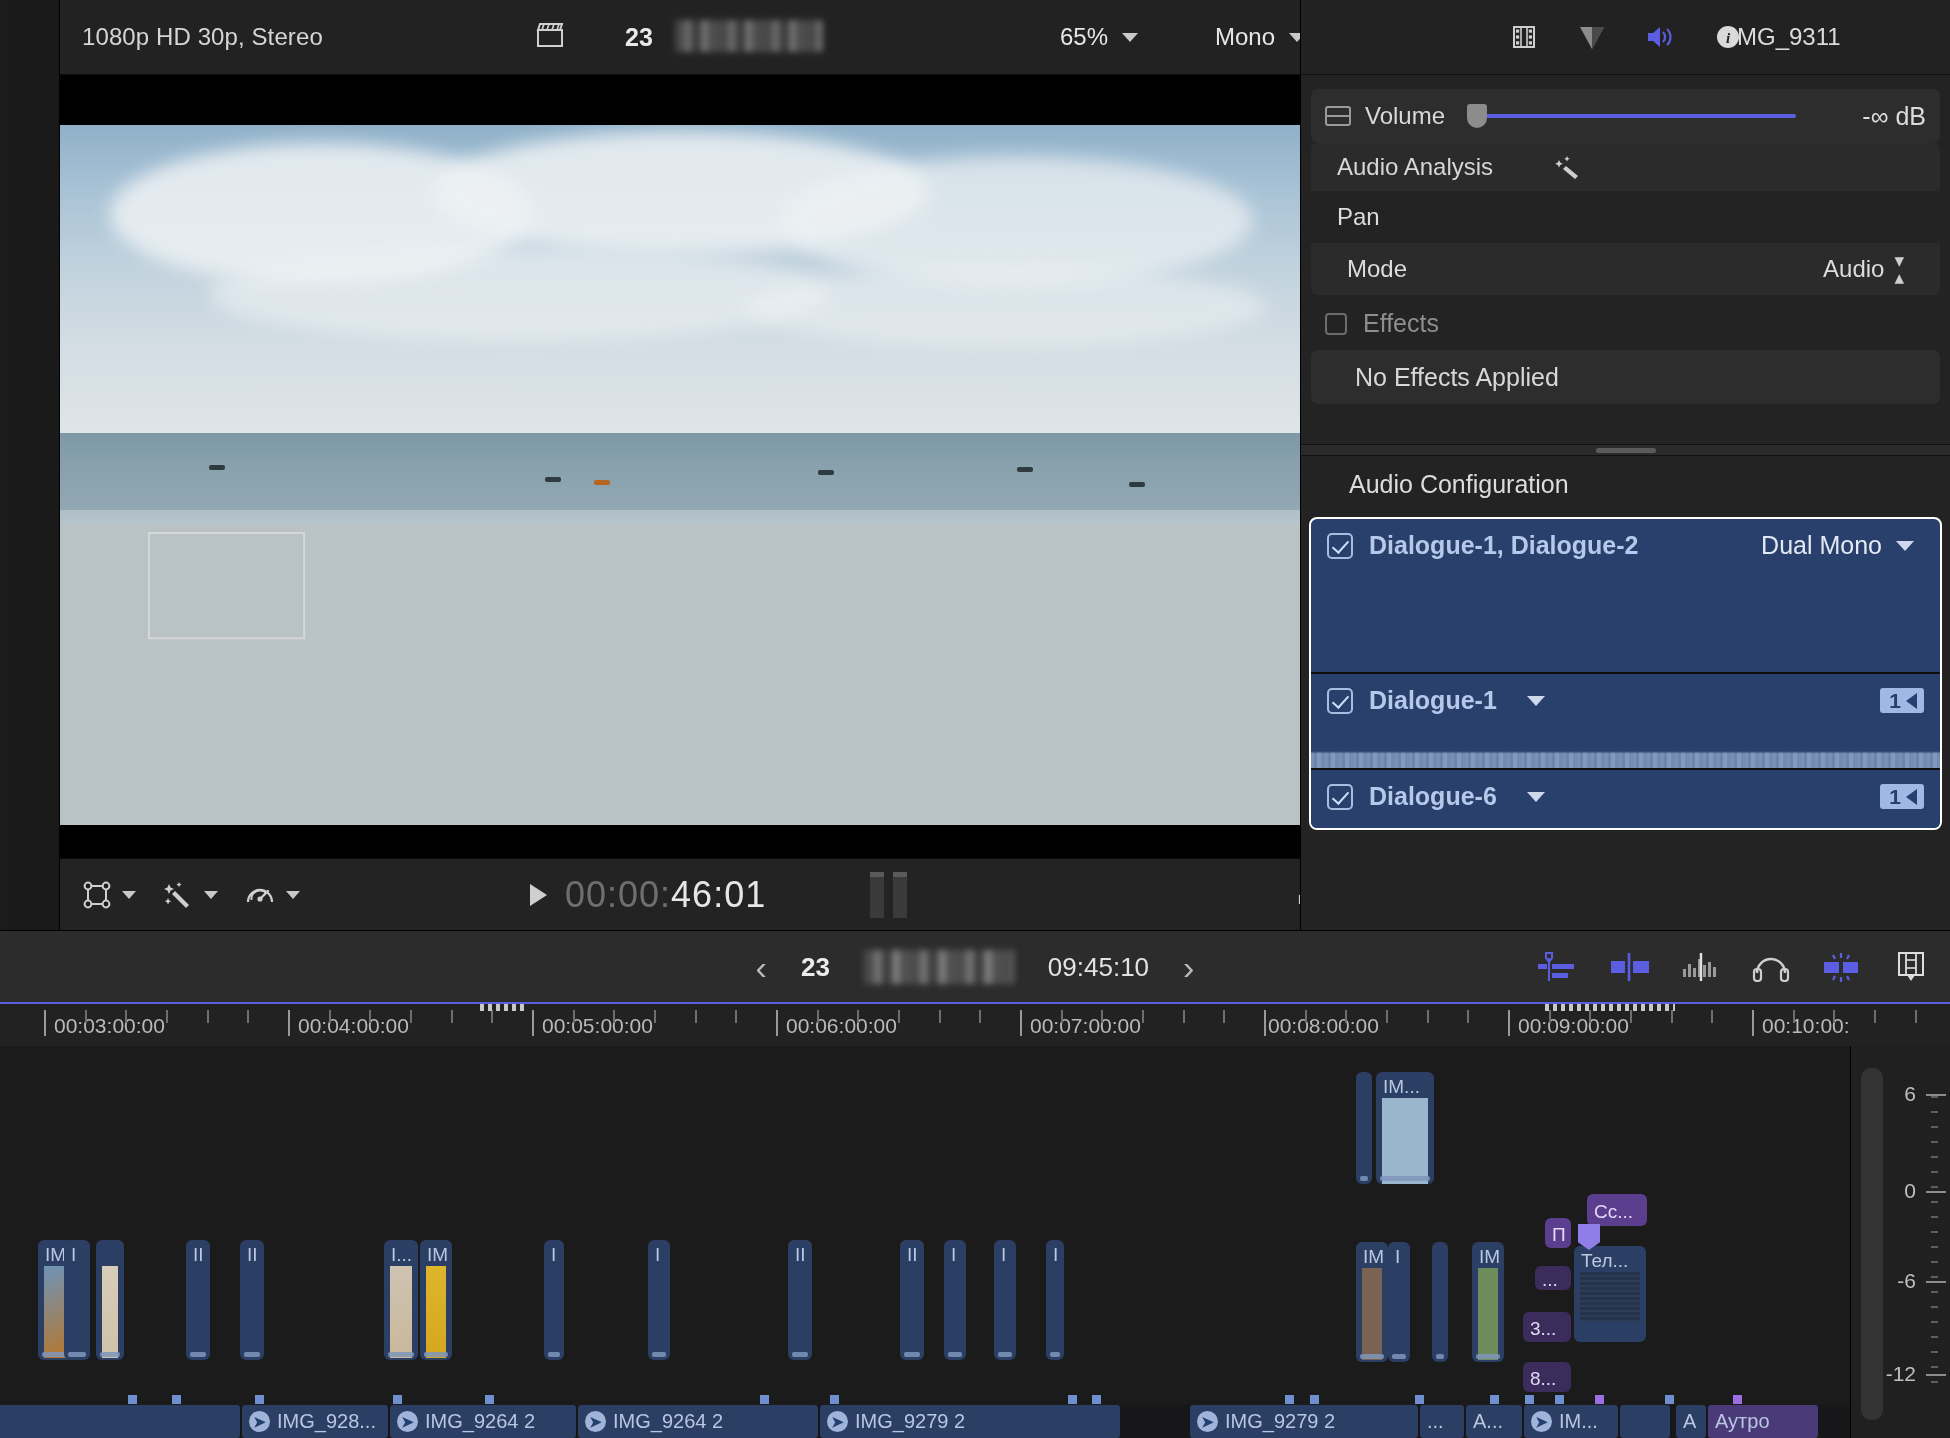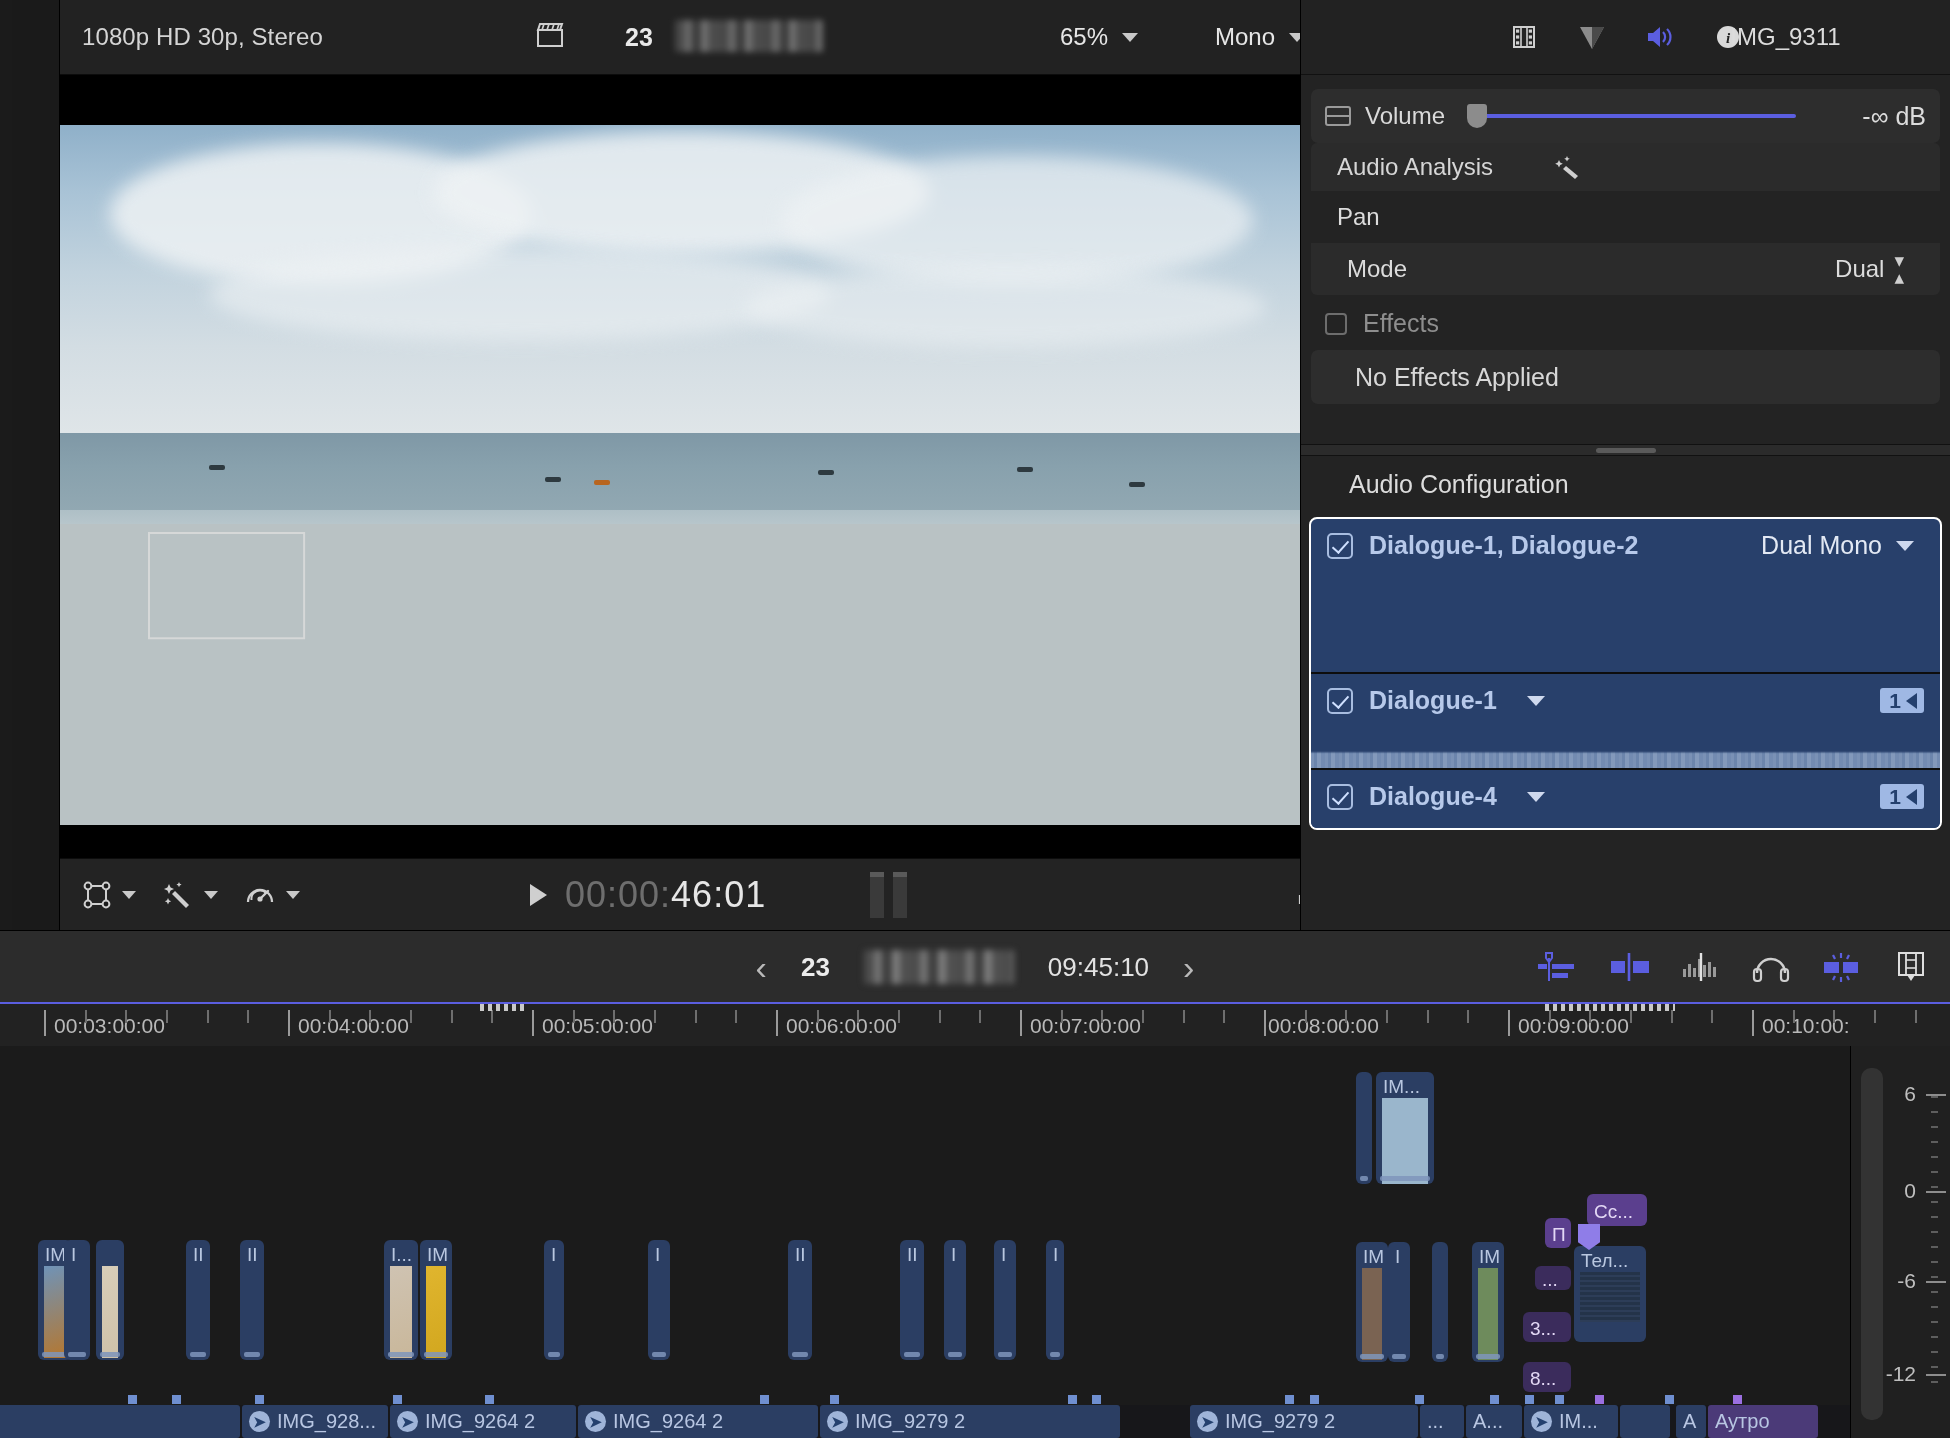--- a/index.html
+++ b/index.html
@@ -324,21 +324,21 @@
       <svg width="40" height="26" viewBox="0 0 40 26" style="margin-right:320px">
         <path d="M5 6 l1.2 2.6 2.6 1.2 -2.6 1.2 L5 13.6 l-1.2-2.6 L1.2 9.8 3.8 8.6 Z" fill="#cfcfcf"></path>
         <path d="M13 2 l.9 1.9 1.9 .9 -1.9 .9 -.9 1.9 -.9-1.9 -1.9-.9 1.9-.9 Z" fill="#cfcfcf"></path>
         <path d="M12 12 L24 22 L21 25 L9 15 Z" fill="#cfcfcf"></path>
       </svg>
     </div>
     <div class="plain-row">Pan</div>
     <div class="mode-row">
       <span>Mode</span>
       <span class="spacer"></span>
-      <span>Dual</span>
+      <span>Audio</span>
       <span class="stepper">▾<br>▴</span>
     </div>
 
     <div class="eff-head">
       <span class="chkbox"></span>
       <span class="t">Effects</span>
     </div>
     <div class="noeff">No Effects Applied</div>
 
     <div class="divider">
@@ -367,21 +367,21 @@
               <span class="n">1</span>
               <span class="spk"></span>
             </span>
           </div>
           <span class="wave"></span>
         </div>
 
         <div class="ac-sub" style="height:60px">
           <div class="ac-rowhead">
             <span class="ac-chk"></span>
-            <span class="ac-name reg">Dialogue-4</span>
+            <span class="ac-name reg">Dialogue-6</span>
             <span class="chev-l" style="margin-left:14px"></span>
             <span class="monoic">
               <span class="n">1</span>
               <span class="spk"></span>
             </span>
           </div>
         </div>
       </div>
     </div>
   </div>

